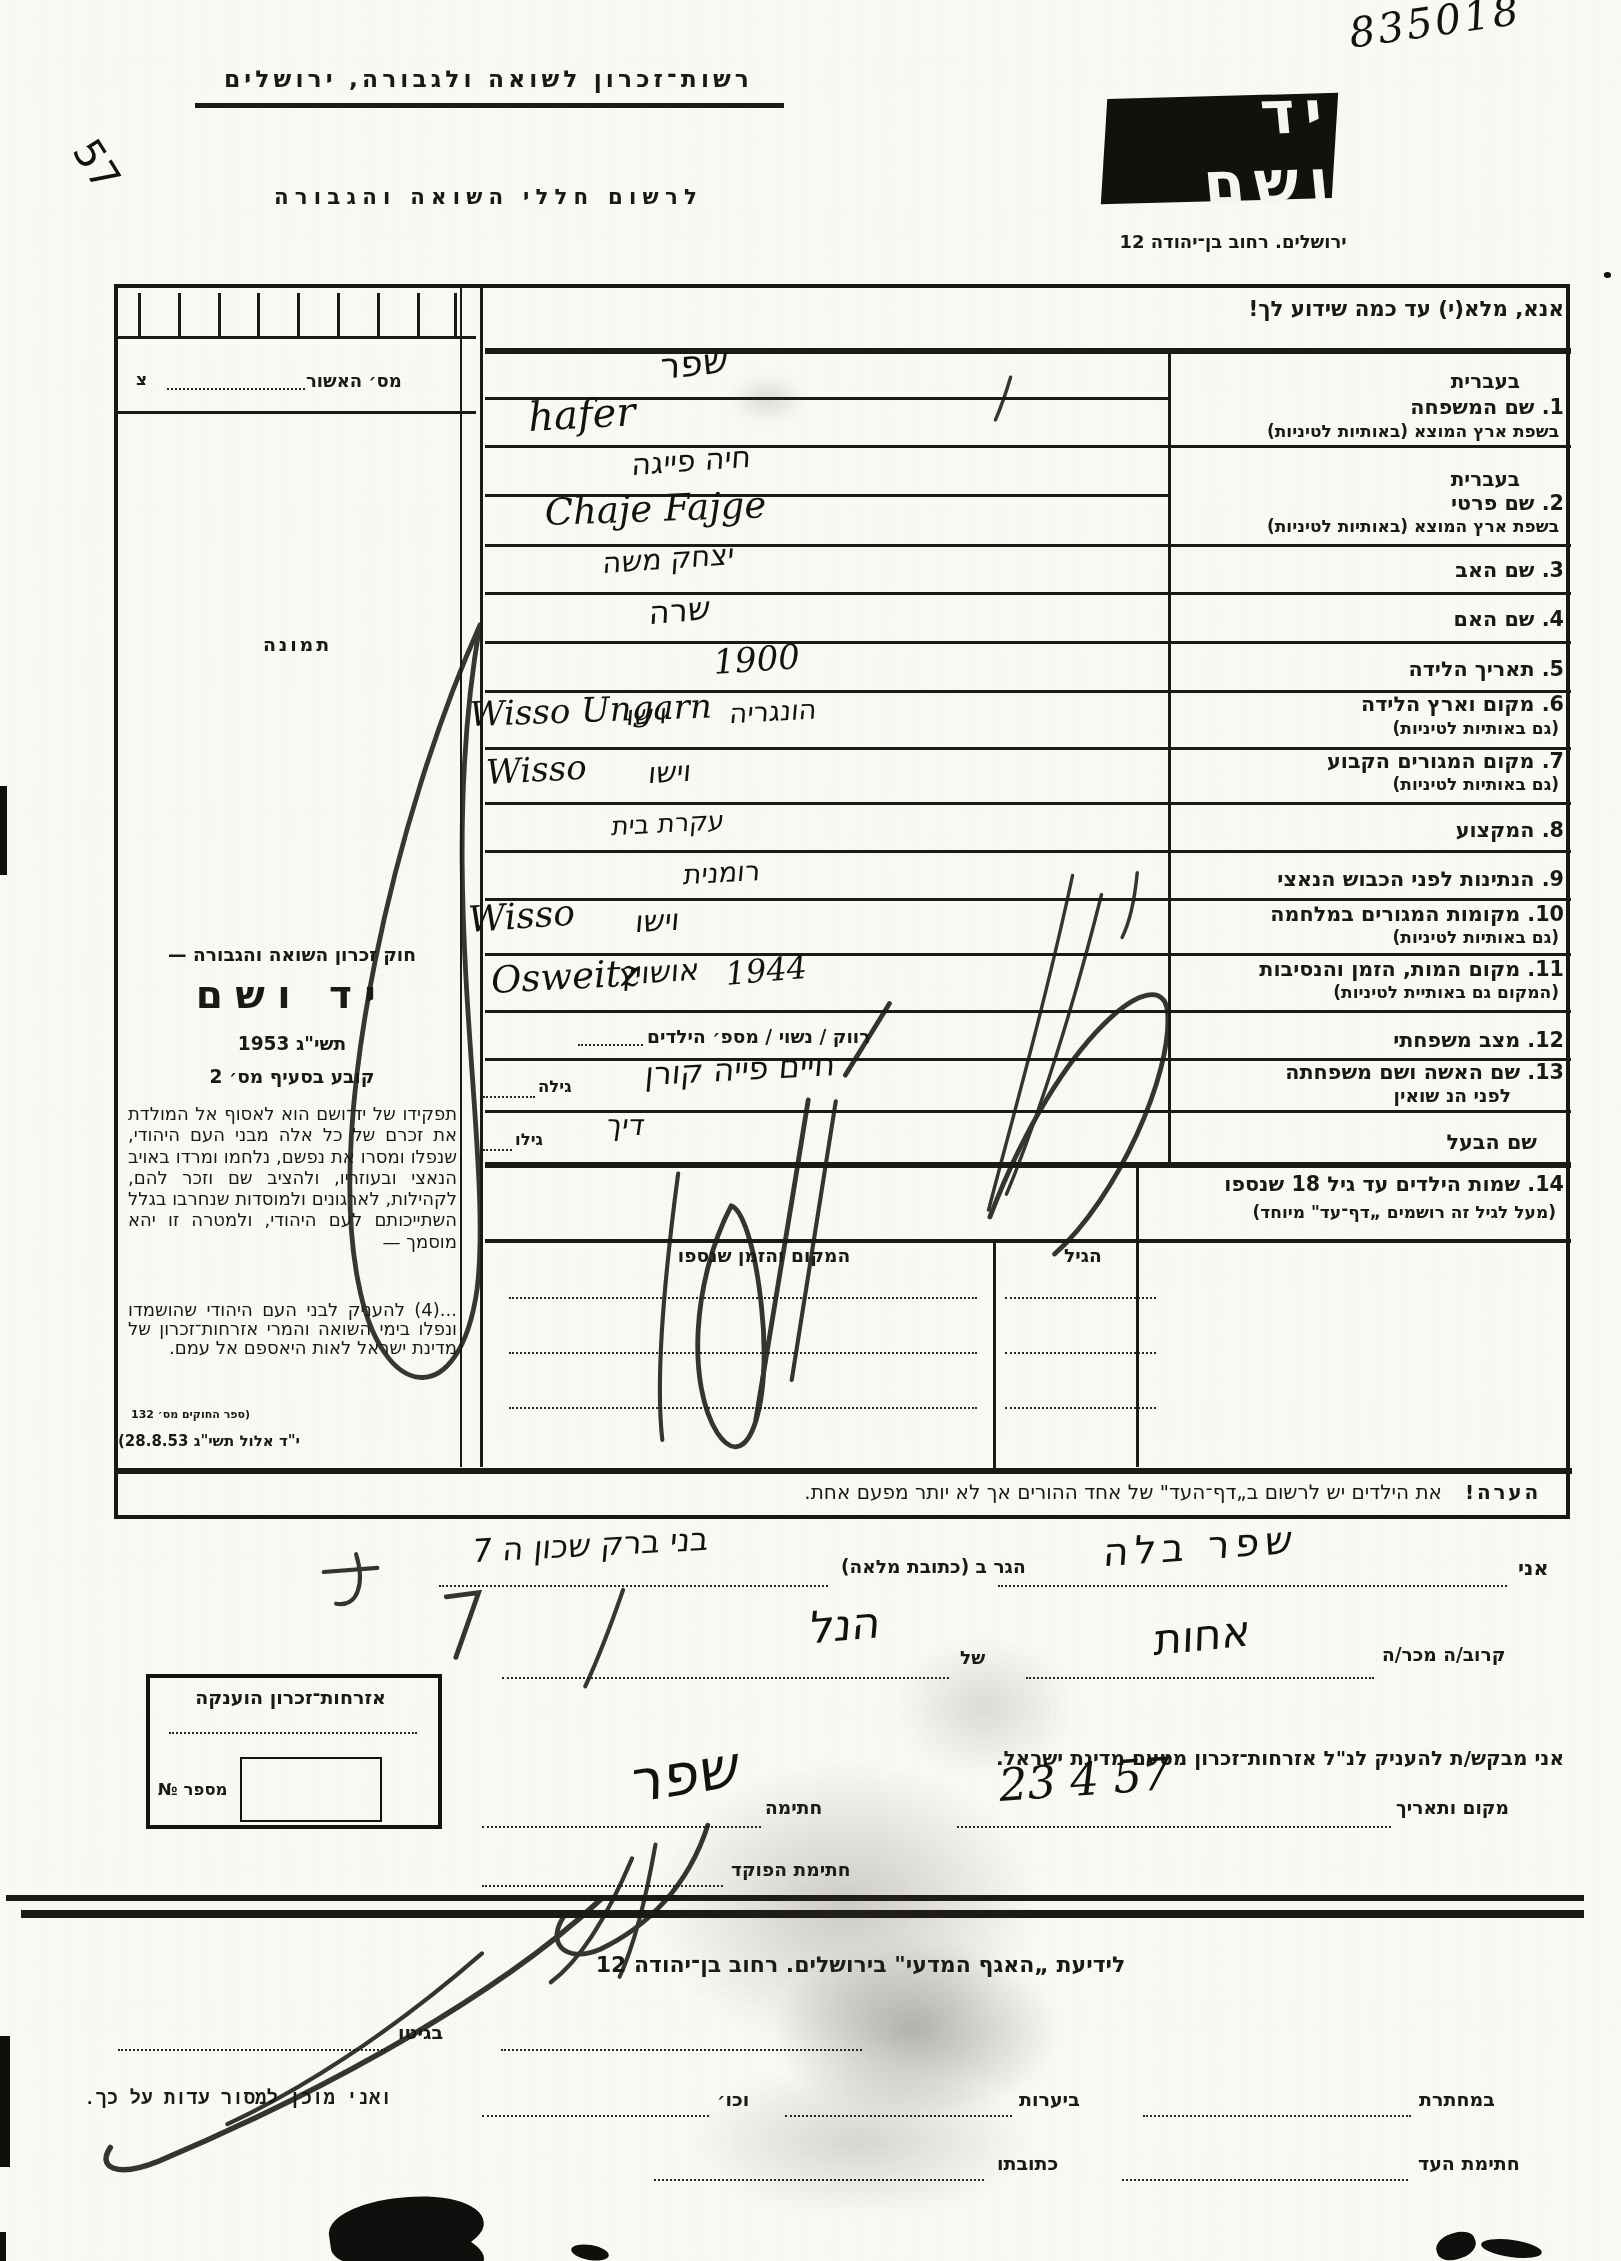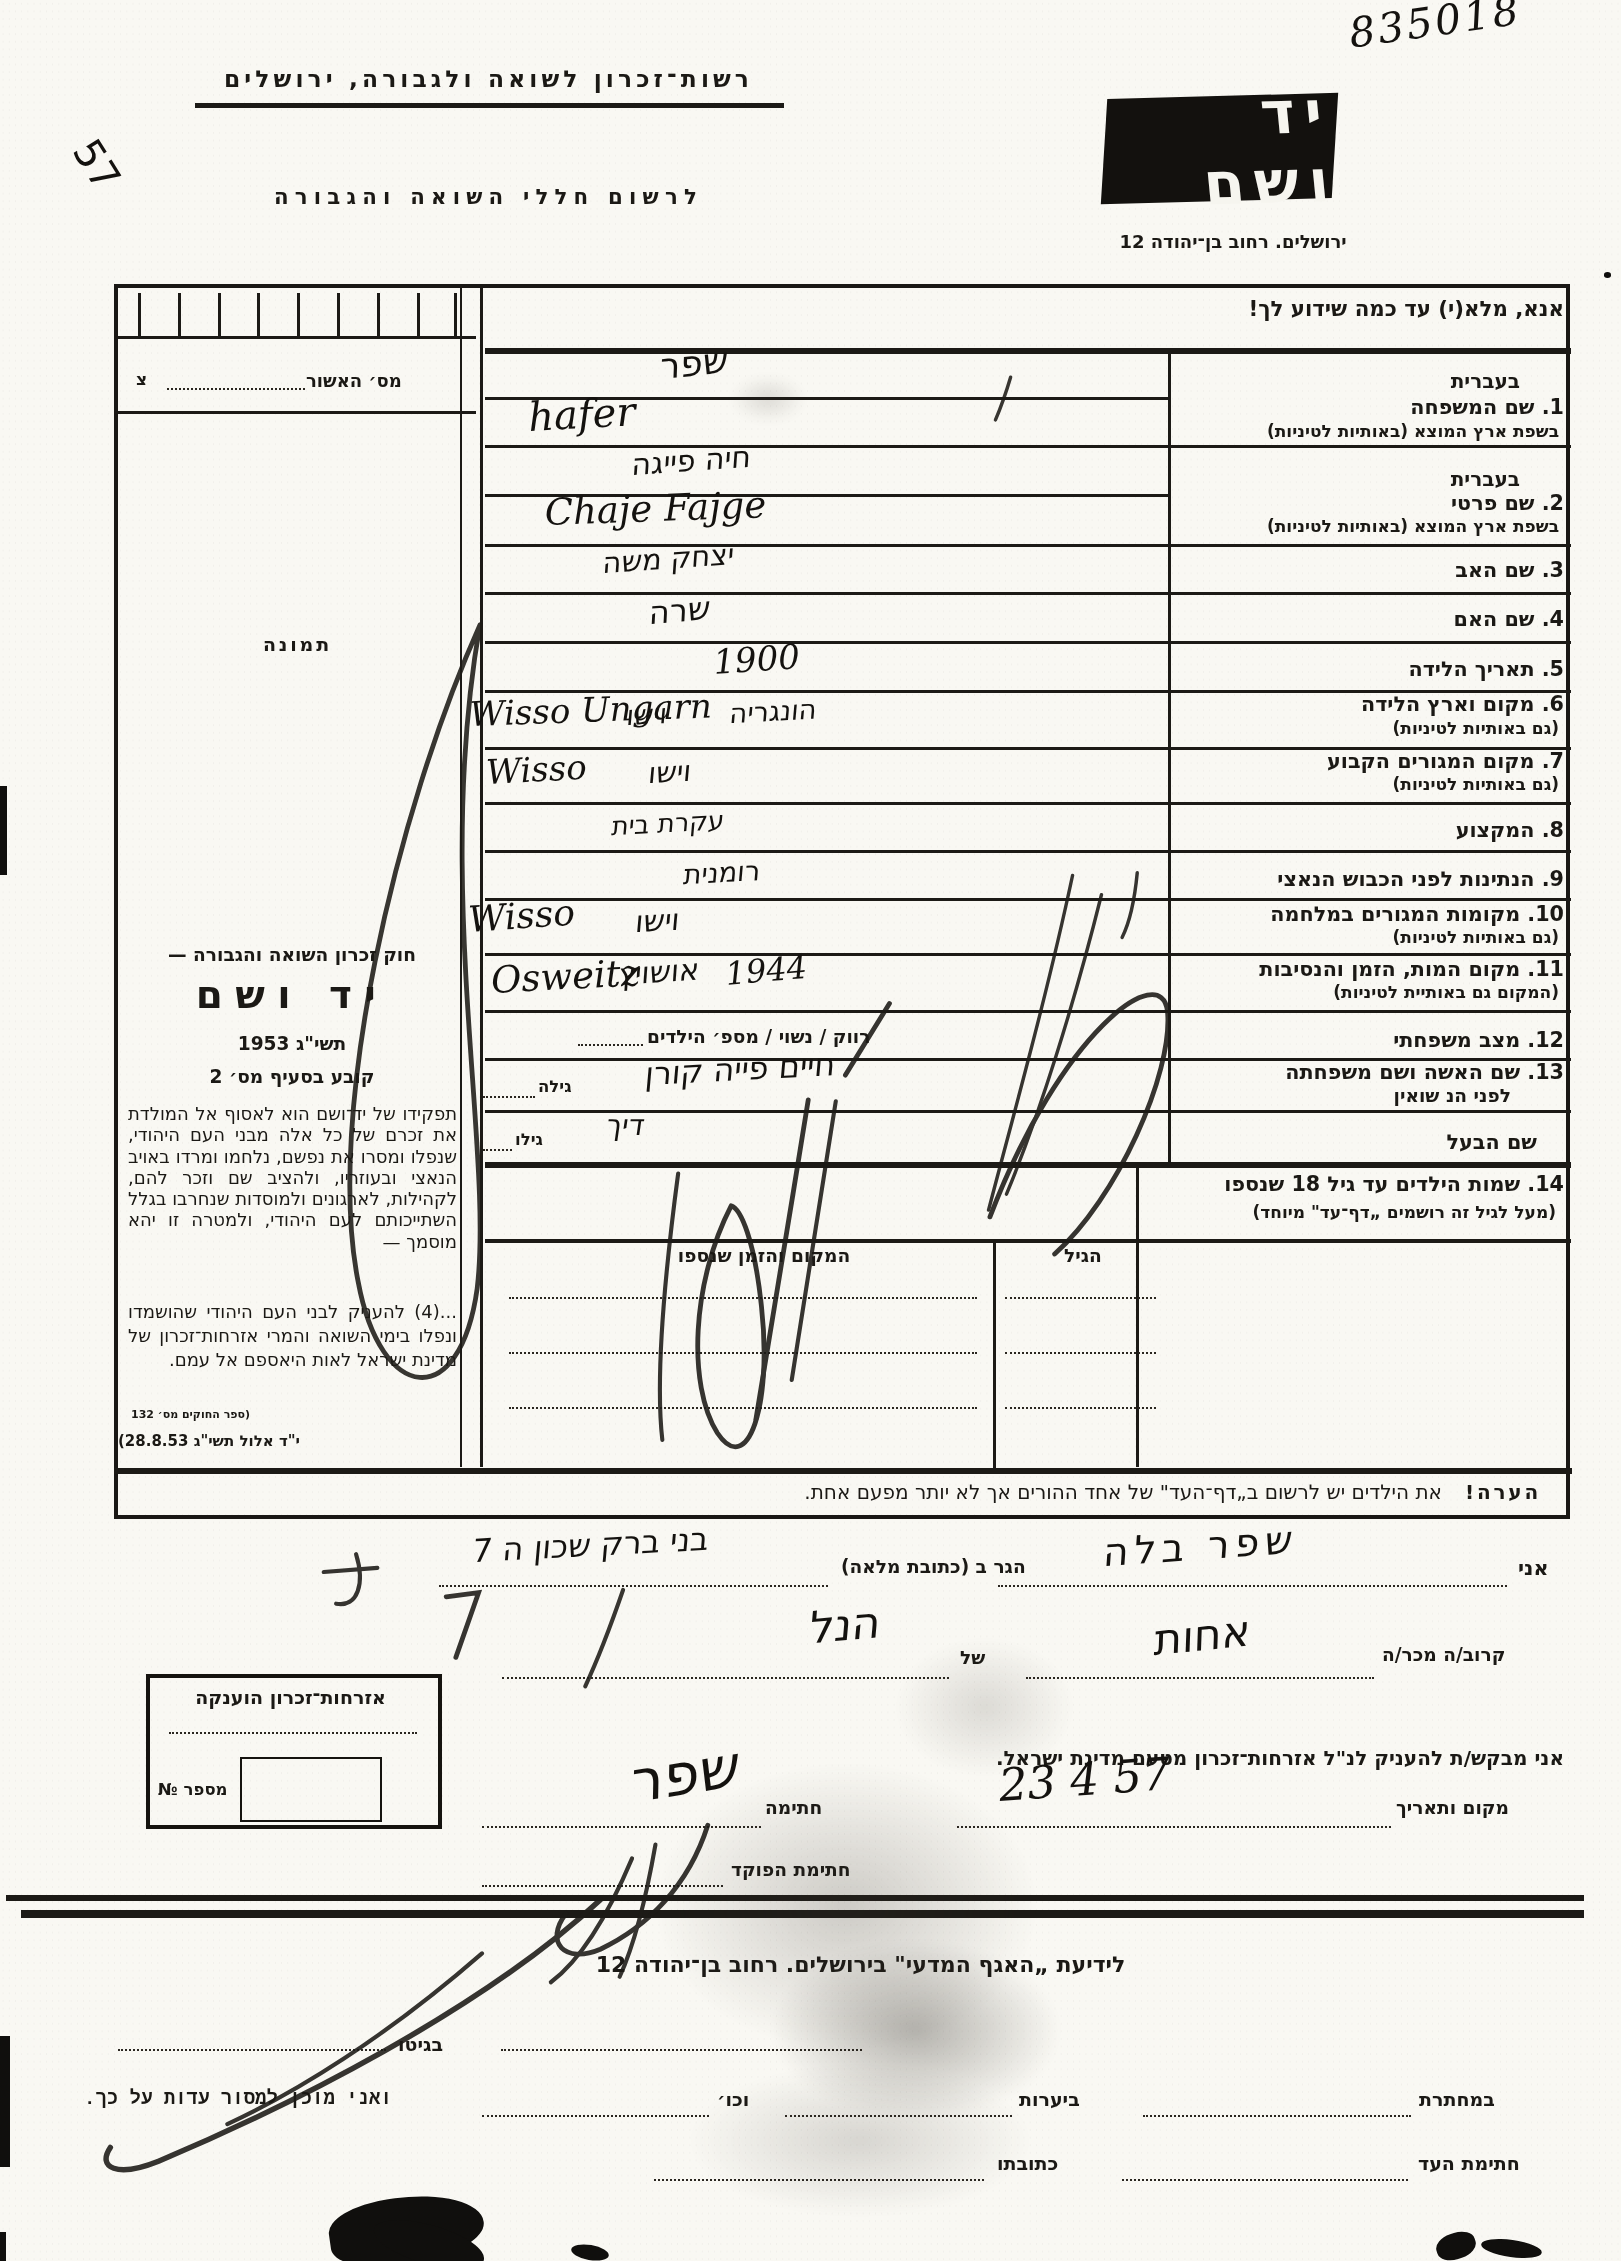--- a/index.html
+++ b/index.html
@@ -64,21 +64,21 @@
   <div class="t b" style="left:136px;top:369px;font-size:17px;">צ</div>
   <div class="rule" style="left:118px;top:411px;width:358px;height:2.8px;"></div>
 
   <div class="t b" style="left:263px;top:633px;font-size:19px;letter-spacing:2.8px;">תמונה</div>
 
   <div class="t b ctr" style="left:126px;top:944px;width:332px;font-size:18.6px;">חוק זכרון השואה והגבורה —</div>
   <div class="t b ctr" style="left:126px;top:972px;width:332px;font-size:39px;letter-spacing:12.4px;">יד ושם</div>
   <div class="t b ctr" style="left:126px;top:1033px;width:332px;font-size:18.6px;">תשי"ג 1953</div>
   <div class="t b ctr" style="left:126px;top:1066px;width:332px;font-size:18.6px;">קובע בסעיף מס׳ 2</div>
   <div class="t jst" style="left:128px;top:1103px;width:329px;font-size:18px;line-height:21.3px;">תפקידו של יד־ושם הוא לאסוף אל המולדת את זכרם של כל אלה מבני העם היהודי, שנפלו ומסרו את נפשם, נלחמו ומרדו באויב הנאצי ובעוזריו, ולהציב שם וזכר להם, לקהילות, לארגונים ולמוסדות שנחרבו בגלל השתייכותם לעם היהודי, ולמטרה זו יהא מוסמך —</div>
-  <div class="t jst" style="left:128px;top:1300px;width:329px;font-size:18px;line-height:24px;">...(4) להעניק לבני העם היהודי שהושמדו ונפלו בימי השואה והמרי אזרחות־זכרון של מדינת ישראל לאות היאספם אל עמם.</div>
+  <div class="t jst" style="left:128px;top:1300px;width:329px;font-size:18px;line-height:19px;">...(4) להעניק לבני העם היהודי שהושמדו ונפלו בימי השואה והמרי אזרחות־זכרון של מדינת ישראל לאות היאספם אל עמם.</div>
   <div class="t b" style="left:131px;top:1408px;font-size:11px;">(ספר החוקים מס׳ 132</div>
   <div class="t b" style="left:118px;top:1432px;font-size:15px;">י"ד אלול תשי"ג 28.8.53)</div>
 
   <div class="t b rgt" style="left:1174px;top:296px;width:390px;font-size:21.3px;">אנא, מלא(י) עד כמה שידוע לך!</div>
   <div class="rule" style="left:485px;top:348px;width:1086px;height:6.2px;"></div>
 
   <div class="t b rgt" style="left:1174px;top:369px;width:346px;font-size:20px;">בעברית</div>
   <div class="t b rgt" style="left:1174px;top:395px;width:390px;font-size:20.7px;">1. שם המשפחה</div>
   <div class="t b rgt" style="left:1174px;top:421px;width:385px;font-size:17px;">בשפת ארץ המוצא (באותיות לטיניות)</div>
 
@@ -191,21 +191,21 @@
   <div class="hw" style="left:632px;top:1748px;font-size:58px;transform:rotate(-9deg) skewX(-10deg);">שפר</div>
   <div class="t b" style="left:731px;top:1859px;font-size:18.6px;">חתימת הפוקד</div>
   <div class="dot" style="left:482px;top:1885px;width:241px;"></div>
 
   <div class="rule" style="left:5.5px;top:1895px;width:1578px;height:6.2px;"></div>
   <div class="rule" style="left:20.7px;top:1910px;width:1563px;height:7.6px;"></div>
 
   <div class="t b ctr" style="left:372px;top:1952px;width:977px;font-size:22px;">לידיעת „האגף המדעי" בירושלים.   רחוב בן־יהודה 12</div>
 
   <div class="dot" style="left:501px;top:2049px;width:361px;"></div>
-  <div class="t b" style="left:398px;top:2021px;font-size:19px;margin-top:12px;">בגיטו</div>
+  <div class="t b" style="left:398px;top:2021px;font-size:19px;">בגיטו</div>
   <div class="dot" style="left:118px;top:2049px;width:268px;"></div>
 
   <div class="t b" style="left:1419px;top:2088px;font-size:19px;">במחתרת</div>
   <div class="dot" style="left:1143px;top:2115px;width:268px;"></div>
   <div class="t b" style="left:1019px;top:2088px;font-size:19px;">ביערות</div>
   <div class="dot" style="left:785px;top:2115px;width:227px;"></div>
   <div class="t b" style="left:717px;top:2088px;font-size:19px;">וכו׳</div>
   <div class="dot" style="left:482px;top:2115px;width:227px;"></div>
   <div class="t b" style="left:84px;top:2088px;font-size:19px;font-family:Liberation Mono, monospace;">ואני מוכן למסור עדות על כך.</div>
 

